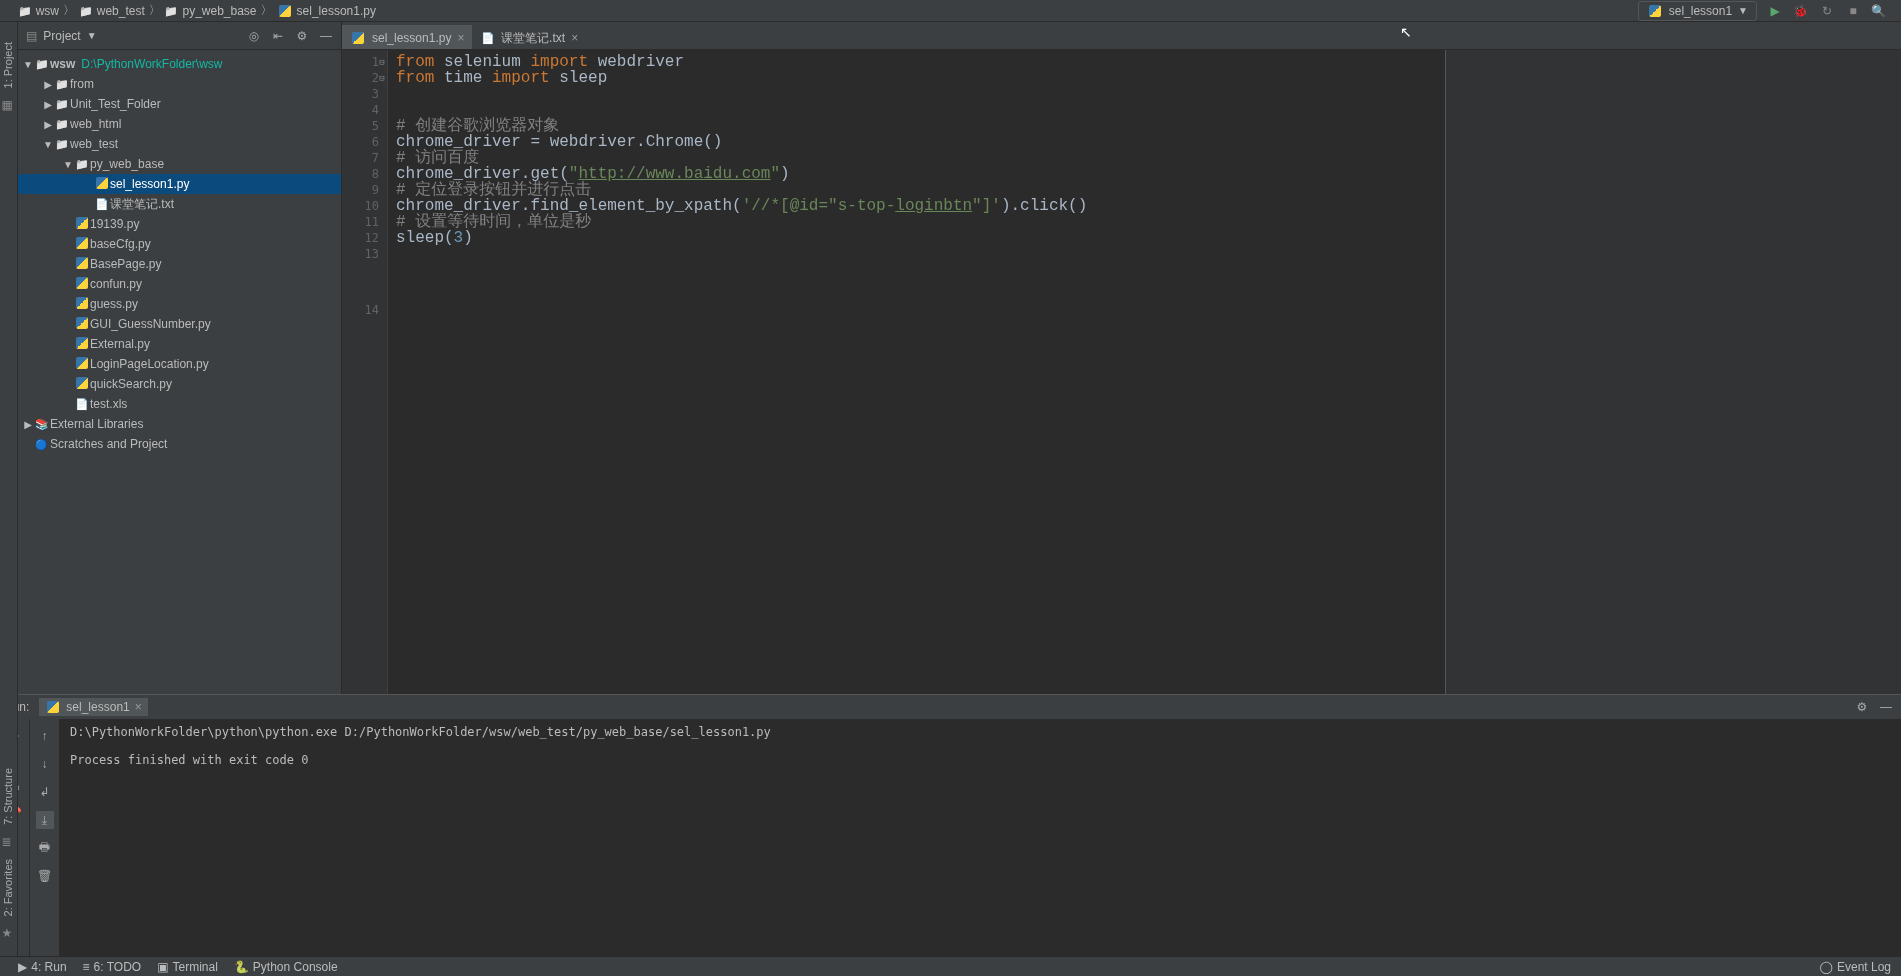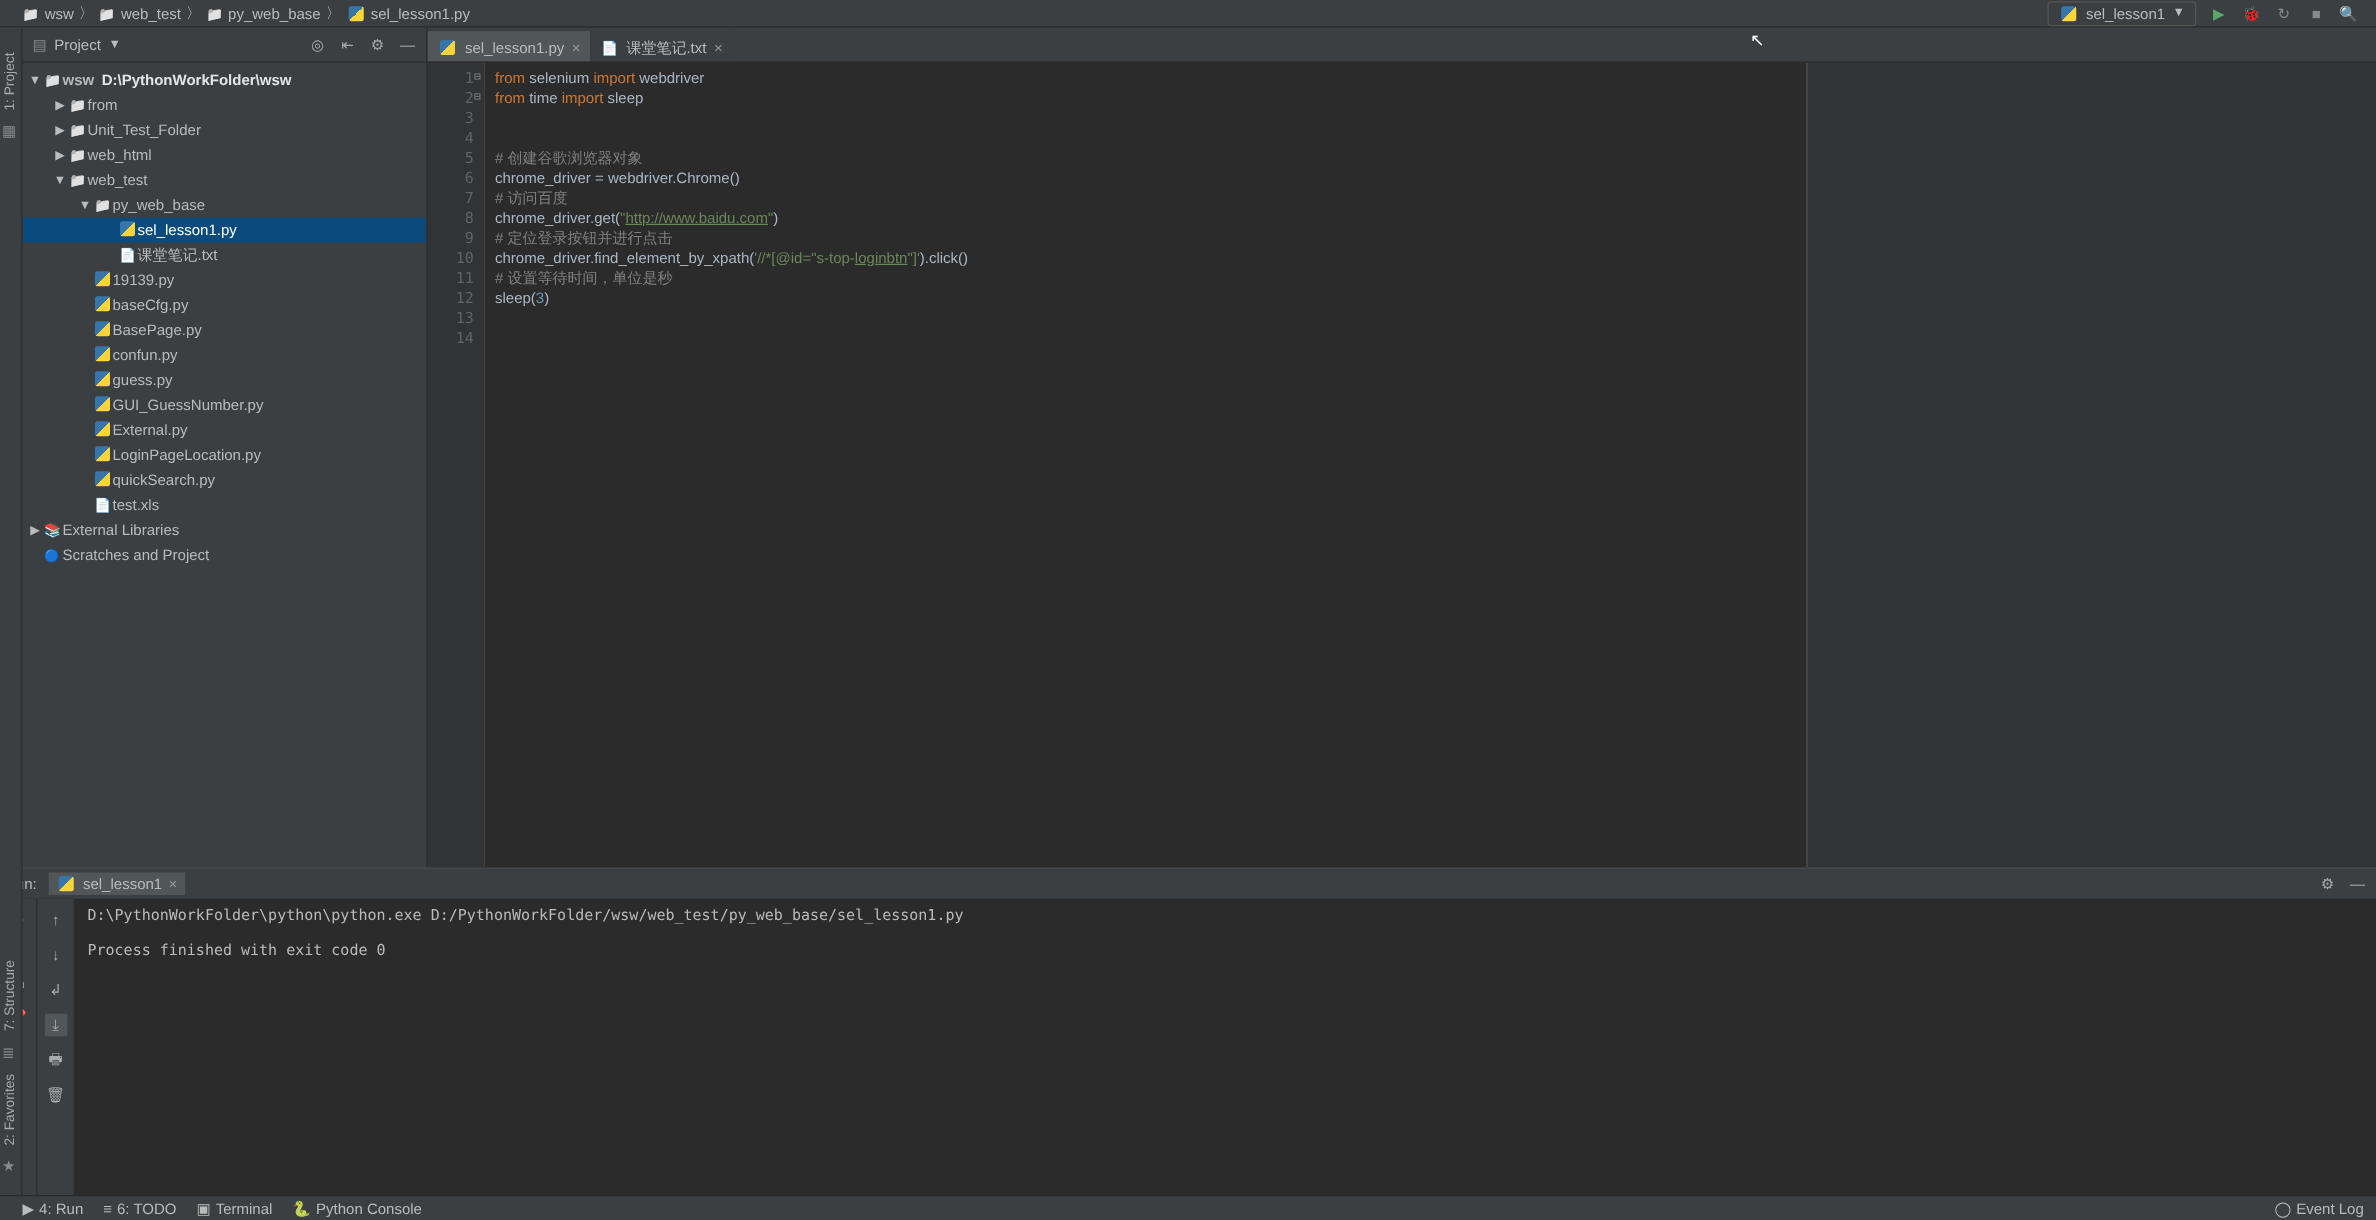--- a/index.html
+++ b/index.html
@@ -69,21 +69,21 @@
   }
   .project-header-left { display:flex; align-items:center; gap:6px; }
   .proj-title { font-weight: normal; color:#bbbbbb; }
   .project-header-right { display:flex; gap:10px; }
   .ph-icon { width:14px;height:14px; color:#aaaaaa; font-size:12px; cursor:pointer; display:inline-flex;align-items:center;justify-content:center;}
   .tree { flex:1; overflow:auto; padding-top:4px; }
   .node { display:flex; align-items:center; height:20px; cursor:pointer; white-space:nowrap; }
   .node .arrow { width:12px; text-align:center; font-size:10px; color:#bbbbbb; }
   .node .icn { width:16px; text-align:center; font-size:12px; }
   .node.selected { background:#0b4a7c; color:#ffffff; }
-  .node .dim { color:#e5e5e5; margin-left:6px;font-weight:bold; }
+  .node .dim { color:#14b8a6; margin-left:6px; }
   .lvl0 { padding-left: 4px; }
   .lvl1 { padding-left: 24px; }
   .lvl2 { padding-left: 44px; }
   .lvl3 { padding-left: 64px; }
   .pyfile-icon {
     width:12px;height:12px; display:inline-block;
     background: linear-gradient(135deg,#3776ab 50%,#ffd43b 50%);
     border-radius:2px; margin:0 2px;
   }
   .txtfile-icon::before { content:"📄"; font-size:11px; }
@@ -112,21 +112,21 @@
     font-family: Consolas, monospace; font-size:12px;
     text-align:right; padding: 4px 8px 4px 0; line-height:16px;
     border-right:1px solid #3f3f3f;
     position:relative;
   }
   .fold-strip{
     position:absolute; right:0; top:4px; width:10px;
   }
   .fold-strip span{ display:block; height:16px; color:#888; font-size:9px; text-align:center;}
   .code {
-    flex:1; font-family: Liberation Sans, sans-serif; font-size:12px;
+    flex:1; font-family: Liberation Mono, monospace; font-size:16px;
     color:#a9b7c6; padding:4px 0 0 8px; line-height:16px;
     white-space:pre; position:relative;
     background:#2b2b2b;
   }
   .code .kw { color:#cc7832; }
   .code .str{ color:#6a8759; }
   .code .url{ color:#6a8759; text-decoration:underline; }
   .code .cm { color:#808080; }
   .code .num{ color:#6897bb; }
   .right-editor-margin {
@@ -373,21 +373,21 @@
 <span style="display: block;">4</span>
 <span style="display: block;">5</span>
 <span style="display: block;">6</span>
 <span style="display: block;">7</span>
 <span style="display: block;">8</span>
 <span style="display: block;">9</span>
 <span style="display: block;">10</span>
 <span style="display: block;">11</span>
 <span style="display: block;">12</span>
 <span style="display: block;">13</span>
-<span style="display: block;">14</span>
+<span style="display: block; margin-top: 40px;">14</span>
         <div class="fold-strip">
             <span>⊟</span>
             <span>⊟</span>
           </div>
       </div>
       <div class="code"><span class="kw">from</span><span> selenium </span><span class="kw">import</span><span> webdriver</span>
 <span class="kw">from</span><span> time </span><span class="kw">import</span><span> sleep</span>
 
 
 <span class="cm"># 创建谷歌浏览器对象</span>

